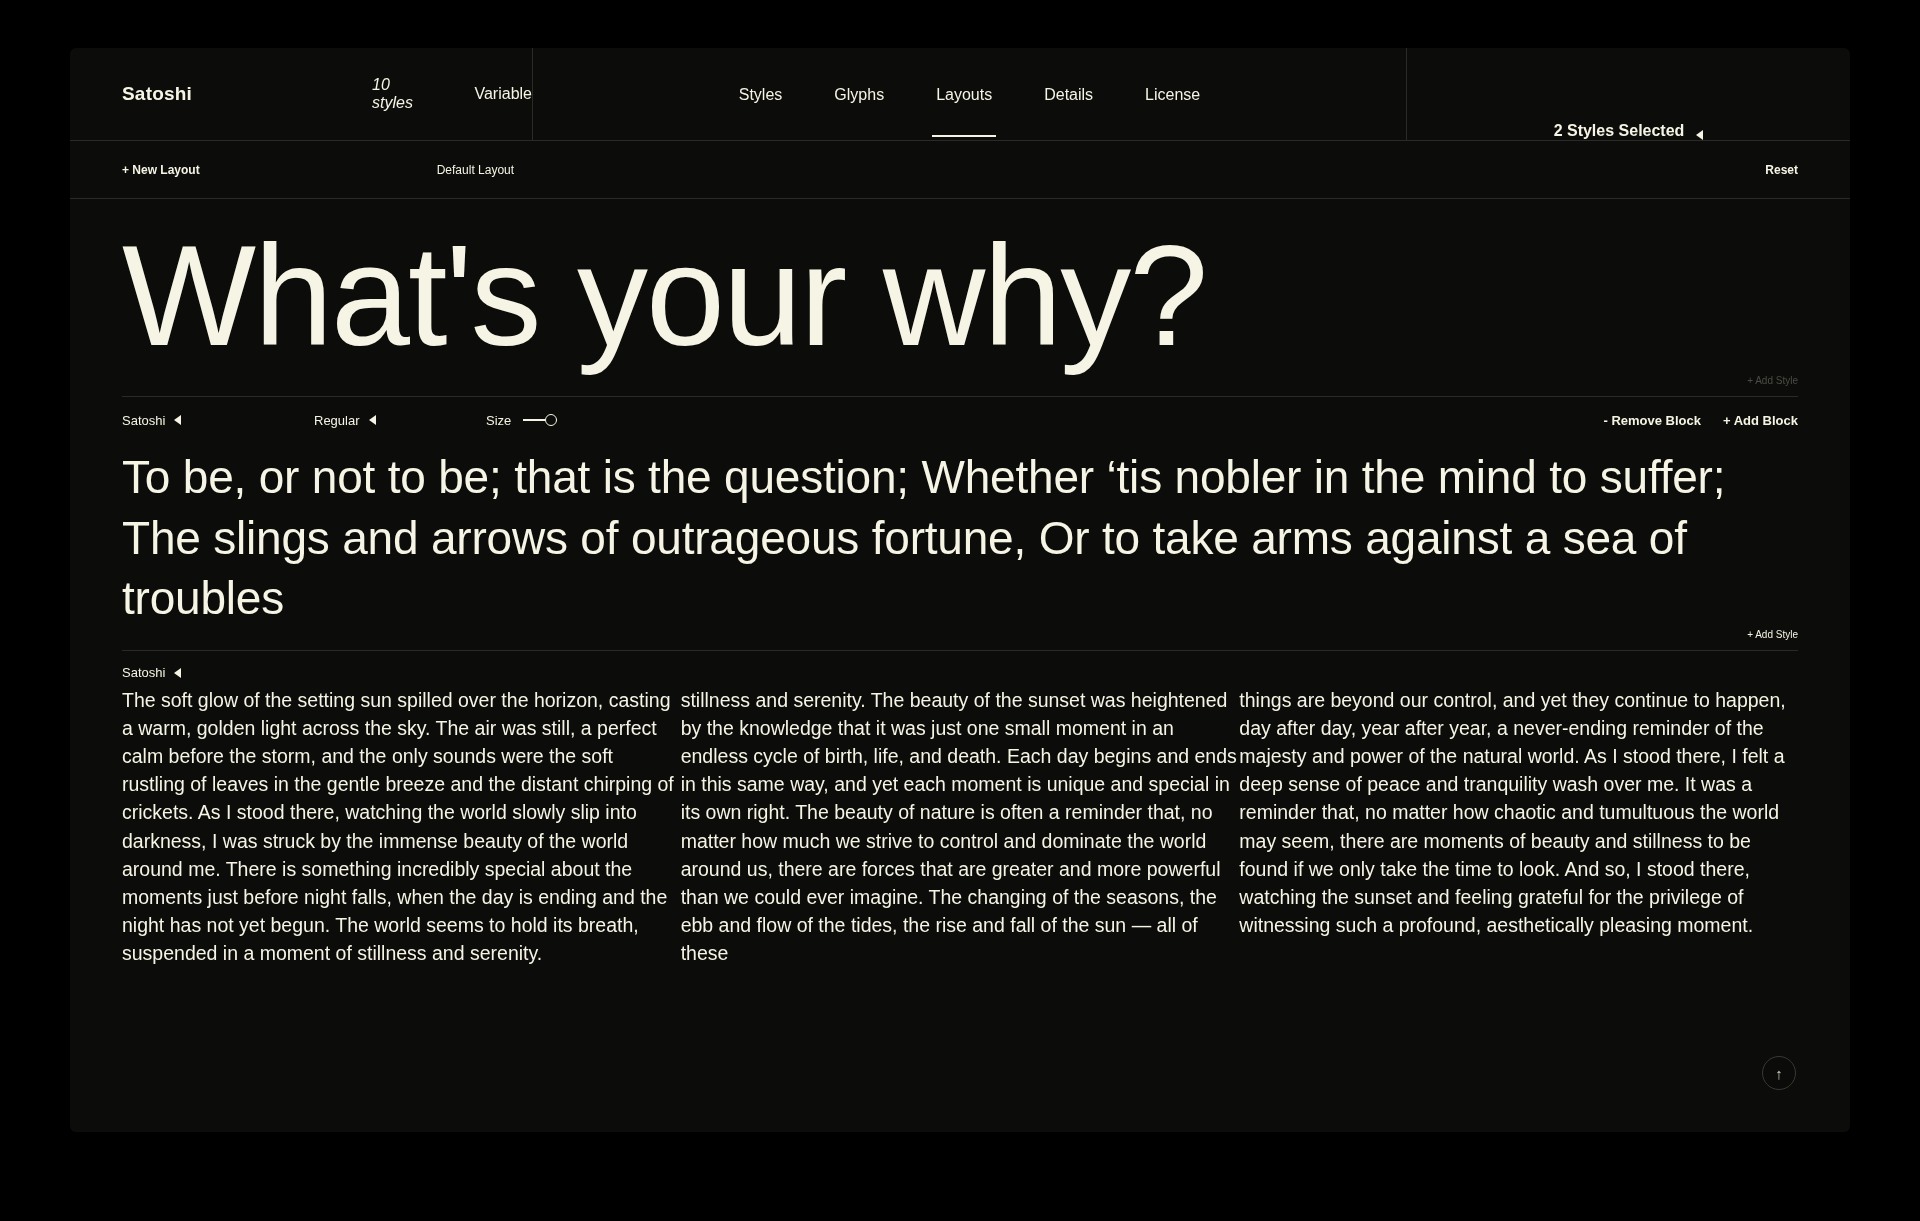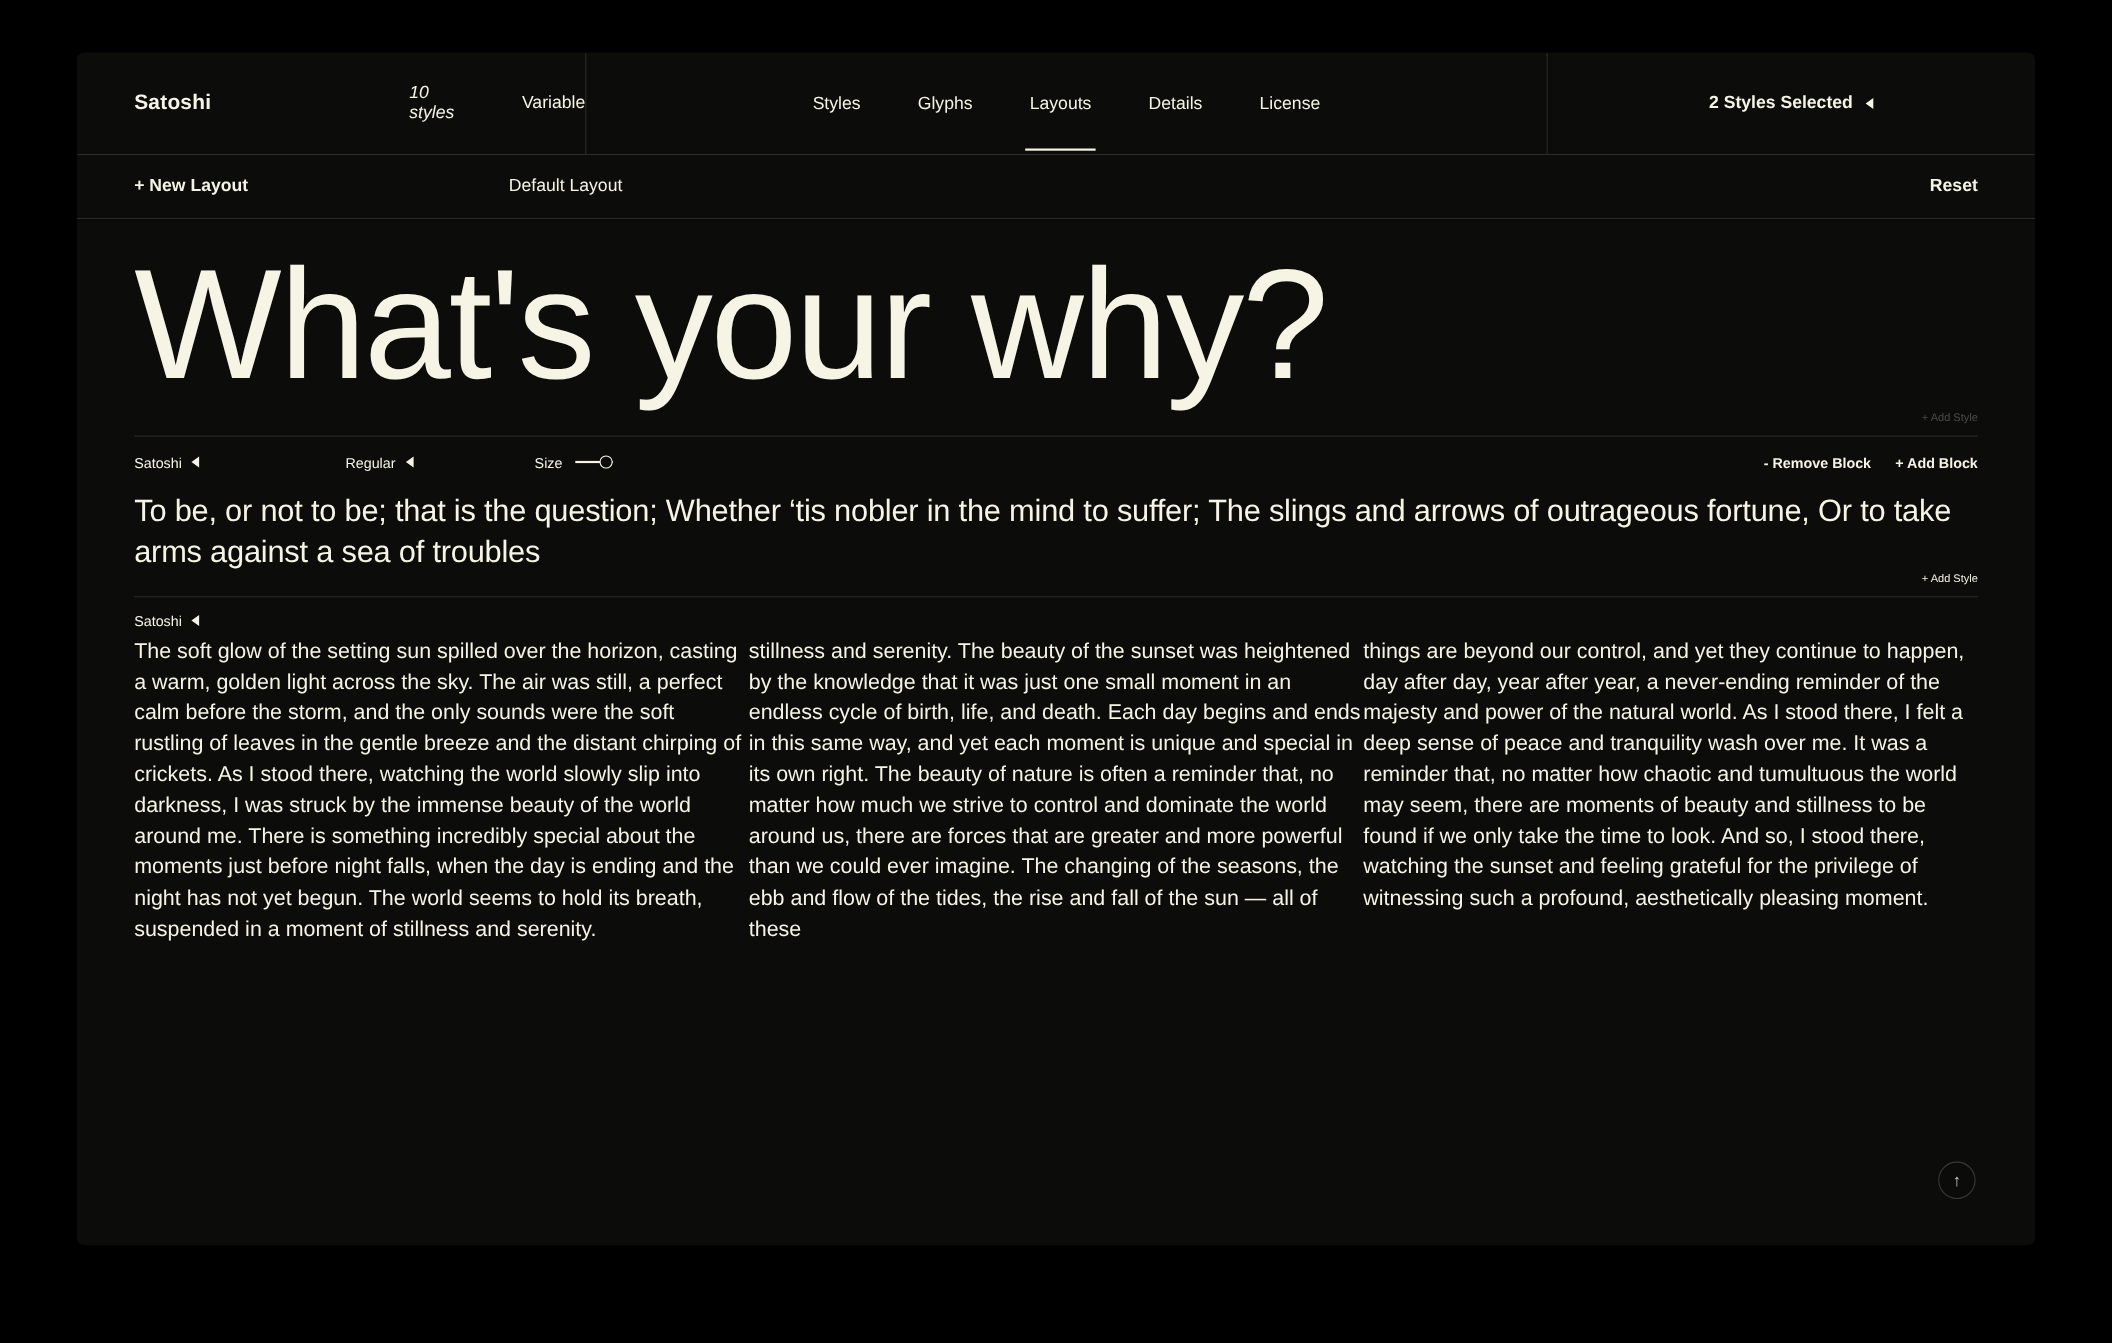--- a/index.html
+++ b/index.html
@@ -66,41 +66,41 @@
   .nav-item.active::after {
     content: "";
     position: absolute;
     left: 22px; right: 22px; bottom: 0;
     height: 2px;
     background: #f6f4e4;
   }
   .tb-right {
     width: 443px;
     display: flex;
-    align-items: center;
+    align-items: flex-end;
     justify-content: center;
     gap: 12px;
     cursor: pointer;
   }
   .tb-right .label { font-size: 16px; font-weight: bold; }
   .caret-left {
     width: 0; height: 0;
     border-top: 5px solid transparent;
     border-bottom: 5px solid transparent;
     border-right: 7px solid #f6f4e4;
   }
 
   
   .subbar {
     display: flex;
     align-items: center;
     height: 58px;
     border-bottom: 1px solid #2a2a26;
     padding: 0 52px;
-    font-size: 16px;
+    font-size: 12px;
     justify-content: flex-end;
   }
   .subbar .new-layout { font-weight: bold; cursor: pointer; }
   .subbar .default-layout { margin-left: 237px; cursor: pointer; }
   .subbar .reset { margin-left: auto; font-weight: bold; cursor: pointer; }
 
   
   .block { position: relative; padding: 0 52px; }
   .block-divider { height: 1px; background: #2a2a26; margin: 0 52px; }
 
@@ -144,21 +144,21 @@
   }
   .slider .knob {
     position: absolute; right: 0; top: 1px;
     width: 12px; height: 12px; border-radius: 50%;
     border: 1.5px solid #f6f4e4; background: #0c0c0a;
   }
   .ctrl-right { margin-left: auto; display: flex; gap: 22px; }
   .ctrl-right span { font-weight: bold; cursor: pointer; }
 
   .paragraph-block {
-    font-size: 28px;
+    font-size: 46px;
     line-height: 1.32;
     letter-spacing: -0.2px;
     padding: 4px 52px 0;
   }
 
   .cols-header {
     display: flex; align-items: center;
     font-size: 13px;
     padding: 14px 52px 6px;
     gap: 9px;

